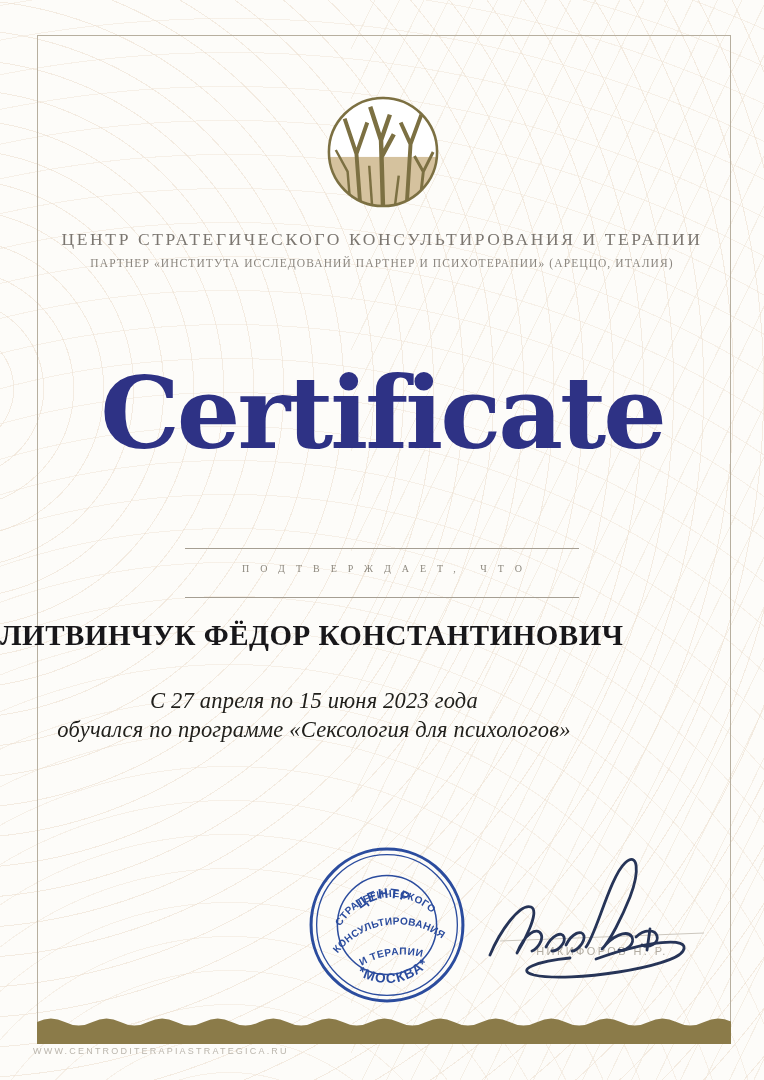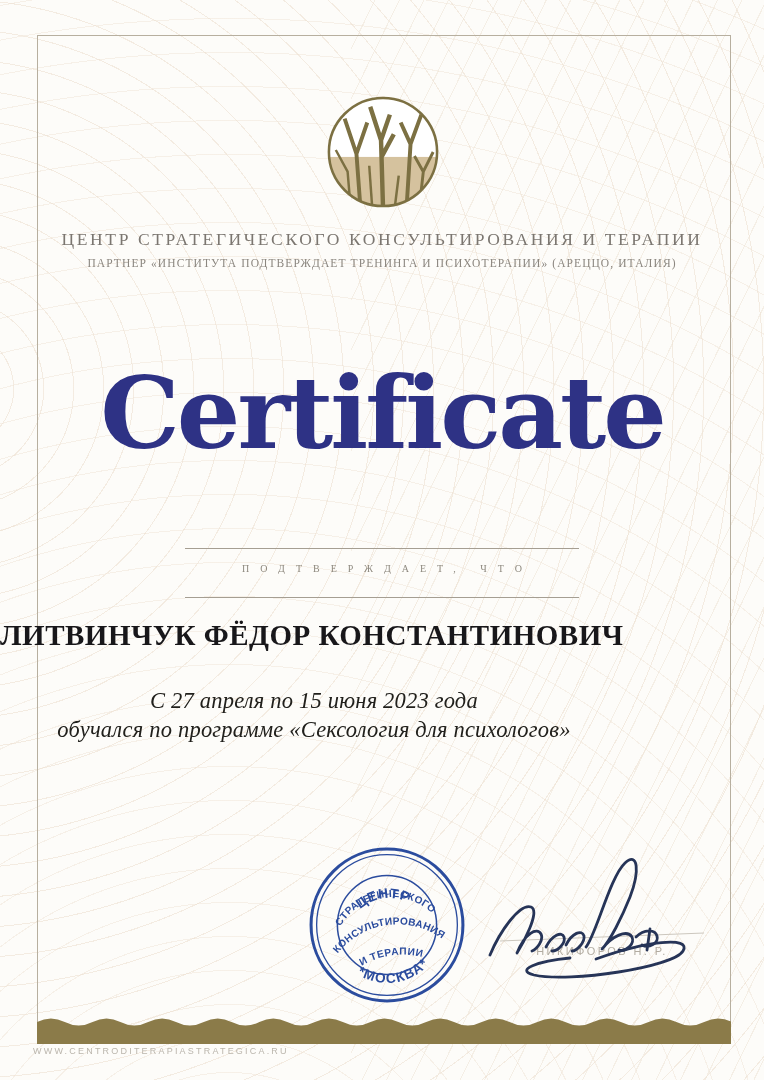--- a/index.html
+++ b/index.html
@@ -99,21 +99,21 @@
         <path d="M84,116 L88,52 L99,22 M88,52 L78,30" stroke-width="4"></path>
         <path d="M97,116 L101,80 L111,60 M101,80 L92,64" stroke-width="3"></path>
         <path d="M72,116 L76,84" stroke-width="2.5"></path>
       </g>
     </g>
     <circle cx="60" cy="60" r="55" fill="none" stroke="#7c7042" stroke-width="2.6"></circle>
   </svg>
 </div>
 
 <div class="org-name">ЦЕНТР СТРАТЕГИЧЕСКОГО КОНСУЛЬТИРОВАНИЯ И ТЕРАПИИ</div>
-<div class="org-partner">ПАРТНЕР «ИНСТИТУТА ПОДТВЕРЖДАЕТ ТРЕНИНГА И ПСИХОТЕРАПИИ» (АРЕЦЦО, ИТАЛИЯ)</div>
+<div class="org-partner">ПАРТНЕР «ИНСТИТУТА ИССЛЕДОВАНИЙ ПАРТНЕР И ПСИХОТЕРАПИИ» (АРЕЦЦО, ИТАЛИЯ)</div>
 
 <div class="cert-title">Certificate</div>
 
 <div class="rule rule-top"></div>
 <div class="confirm">ПОДТВЕРЖДАЕТ, ЧТО</div>
 <div class="rule rule-bottom"></div>
 
 <div class="recipient">ЛИТВИНЧУК ФЁДОР КОНСТАНТИНОВИЧ</div>
 
 <div class="body-text">

